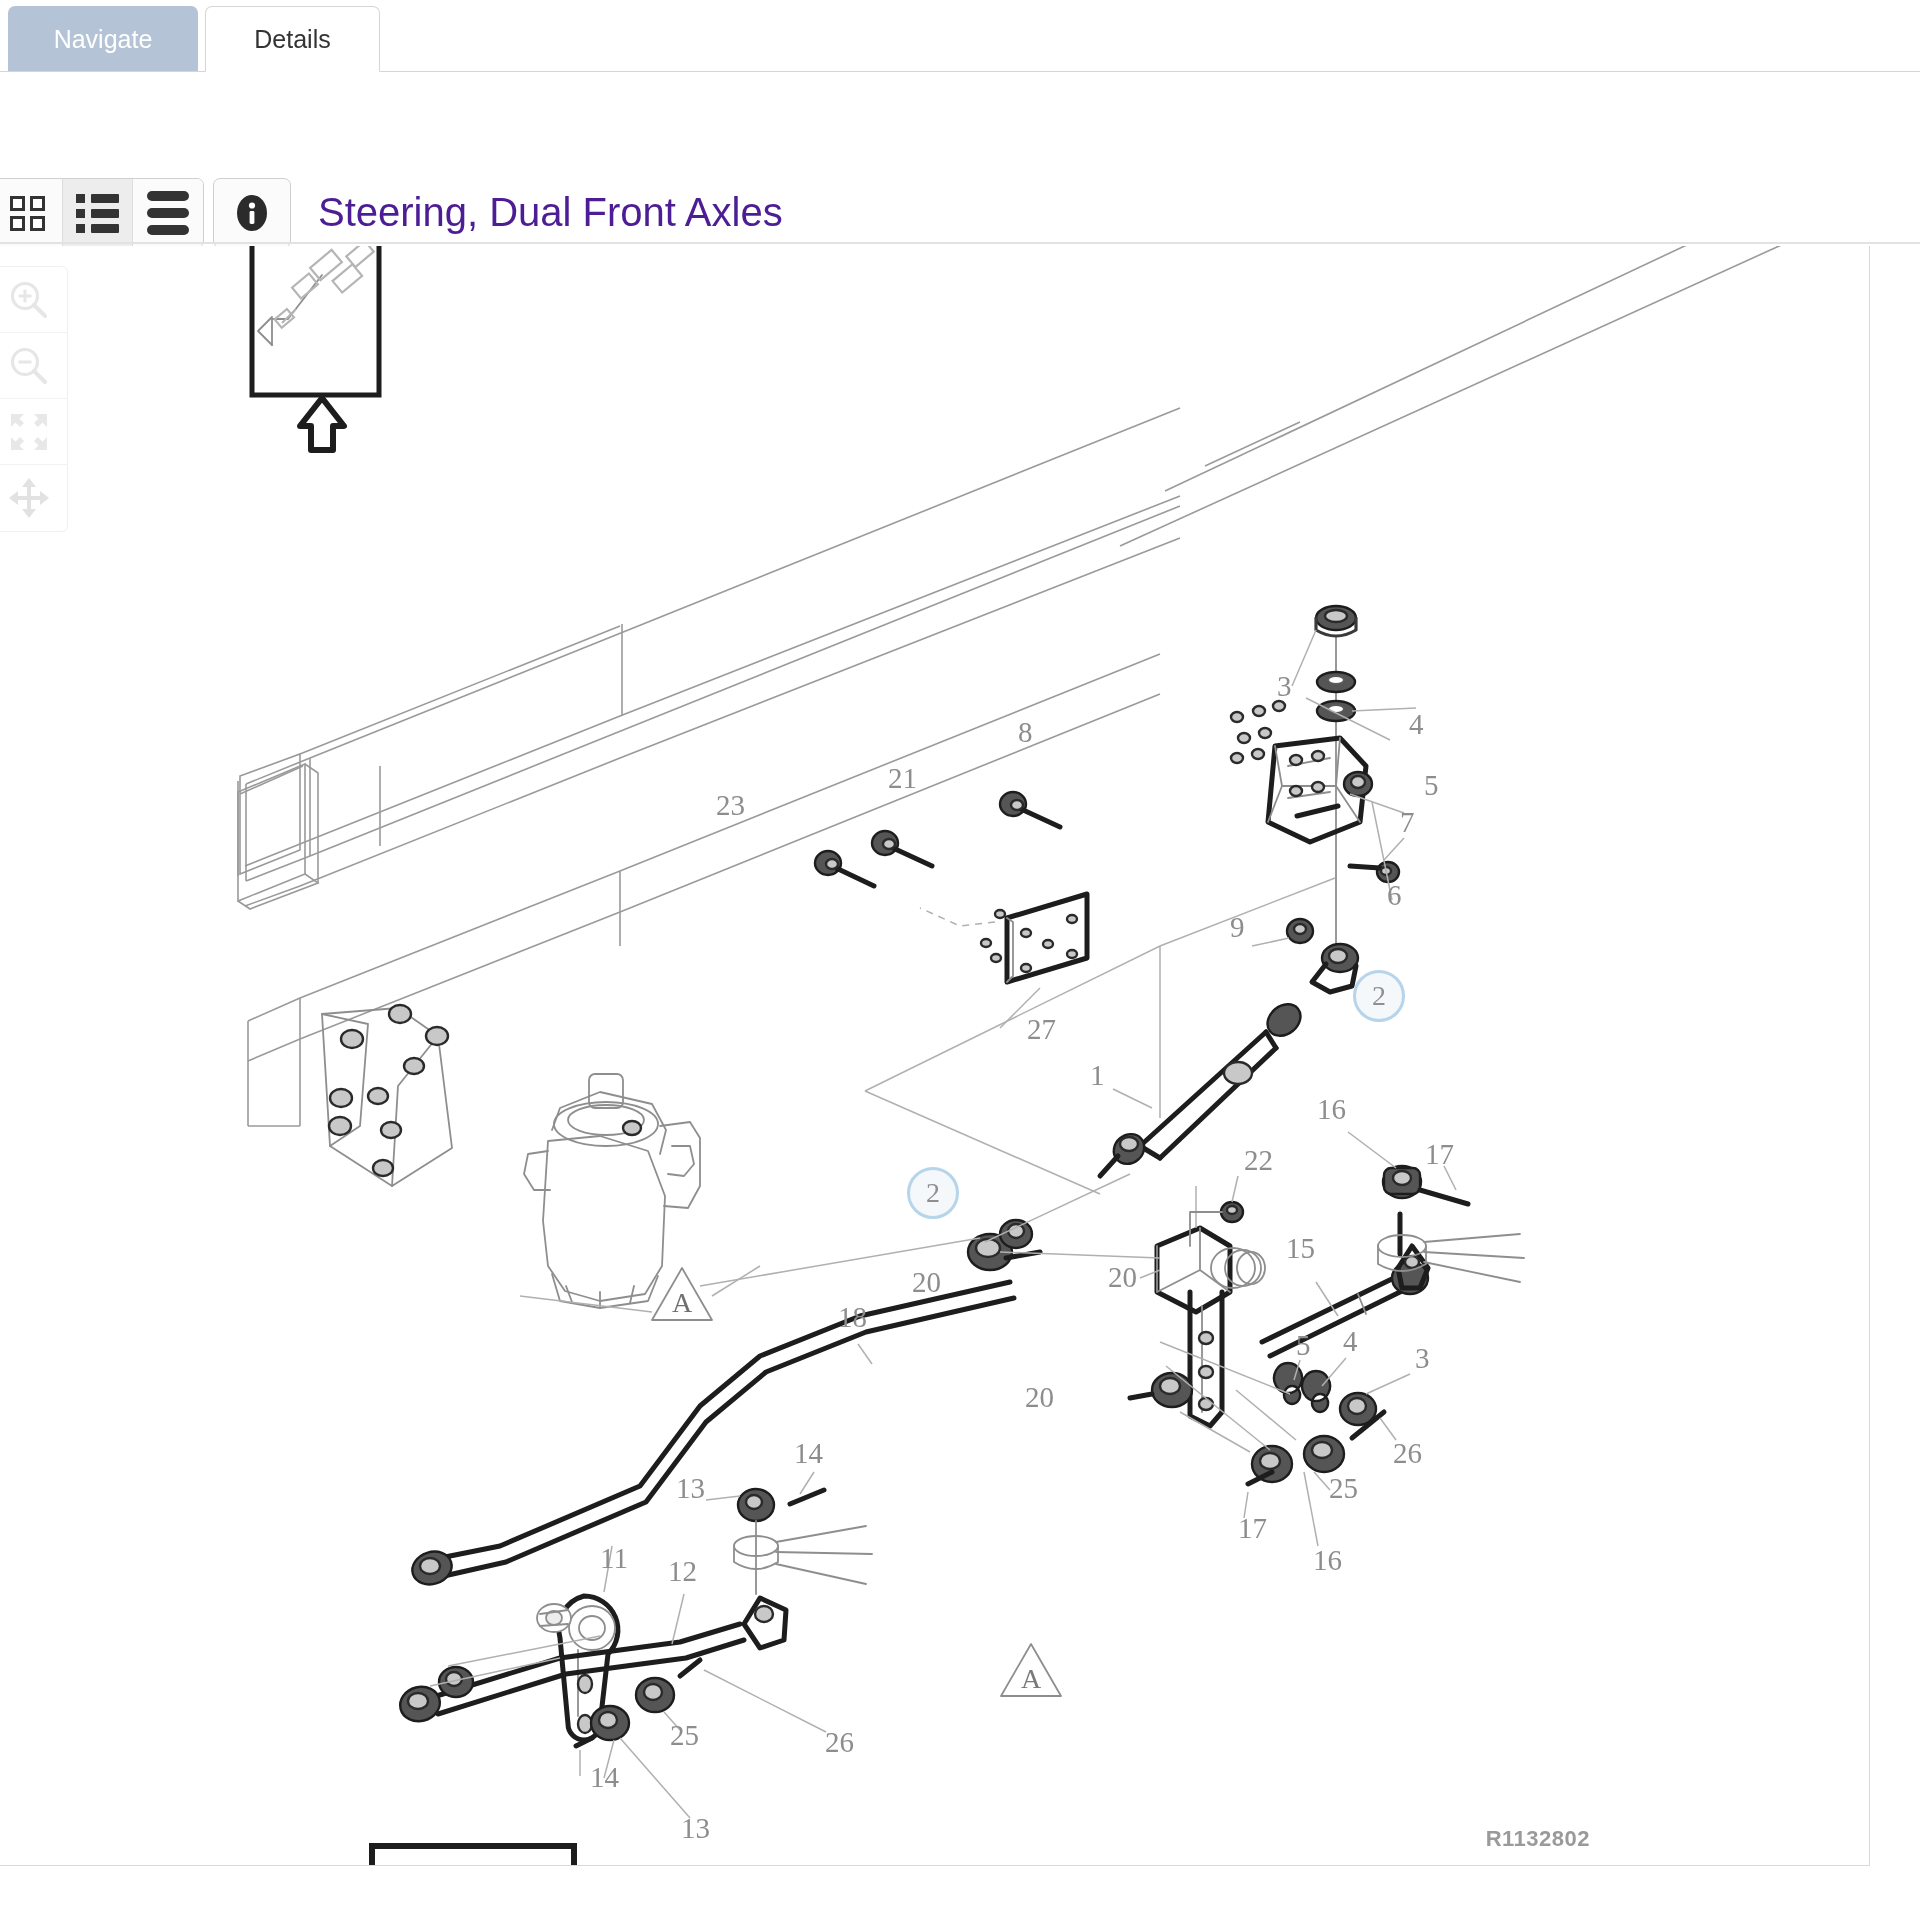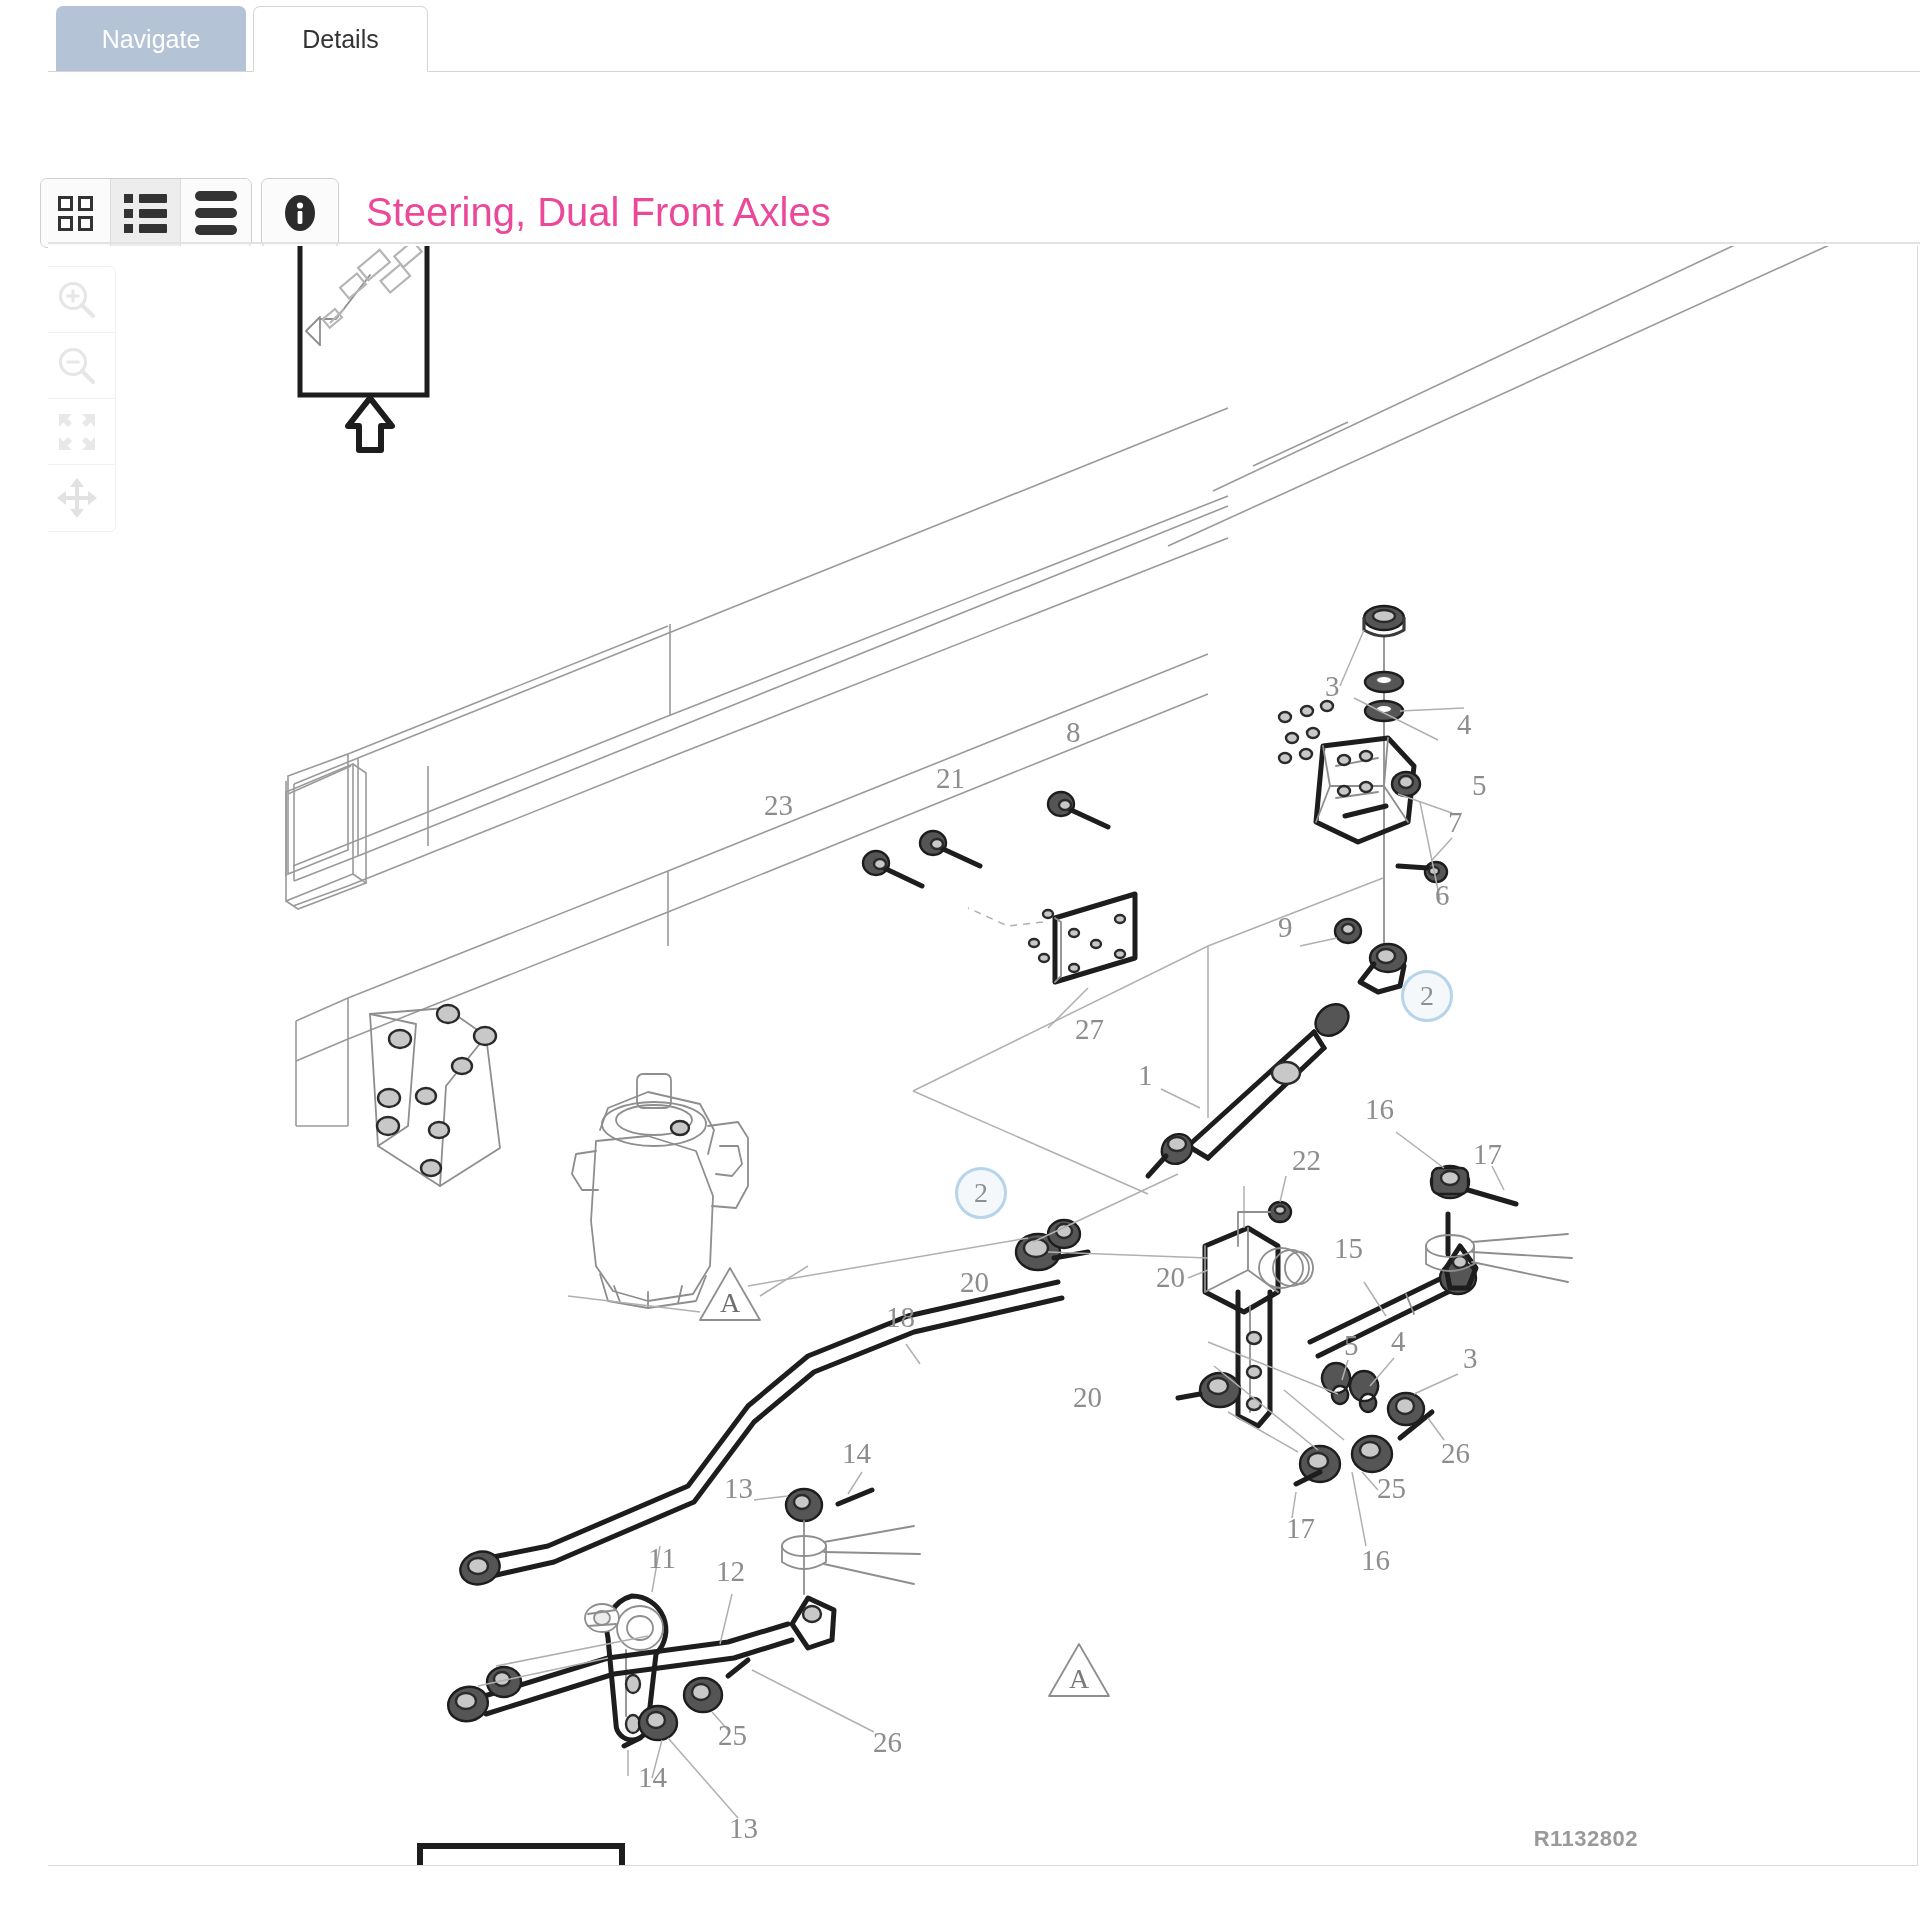--- a/index.html
+++ b/index.html
@@ -9,21 +9,20 @@
     width: 1920px; height: 1920px;
     background: #ffffff;
     font-family: "Liberation Sans", sans-serif;
     overflow: hidden;
   }
 
   #app {
     position: relative;
     width: 1624px; height: 1920px;
     background: #ffffff;
-    margin-left: 48px;
   }
 
   
   .tabbar {
     position: absolute; left: 0; top: 0;
     width: 1920px; height: 72px;
     background: #ffffff;
   }
   .tabbar::after {
     content: ""; position: absolute;
@@ -90,21 +89,21 @@
     display: flex; align-items: center; justify-content: center;
     background: #fbfbfb;
     border: 1px solid #cfcfcf;
     border-radius: 7px;
     cursor: pointer;
   }
 
   .page-title {
     position: absolute; left: 318px; top: 104px;
     font-size: 40px;
-    color: #ec4899;
+    color: #4c1d95;
     line-height: 72px;
     white-space: nowrap;
     text-align: center;
   }
 
   
   .ico-grid { display:grid; grid-template-columns: 15px 15px; grid-template-rows: 15px 15px; gap:5px; }
   .ico-grid i { display:block; background:#333; border:3px solid #333; }
   .ico-grid i:before { content:""; display:block; width:100%; height:100%; background:#fff; }
 

